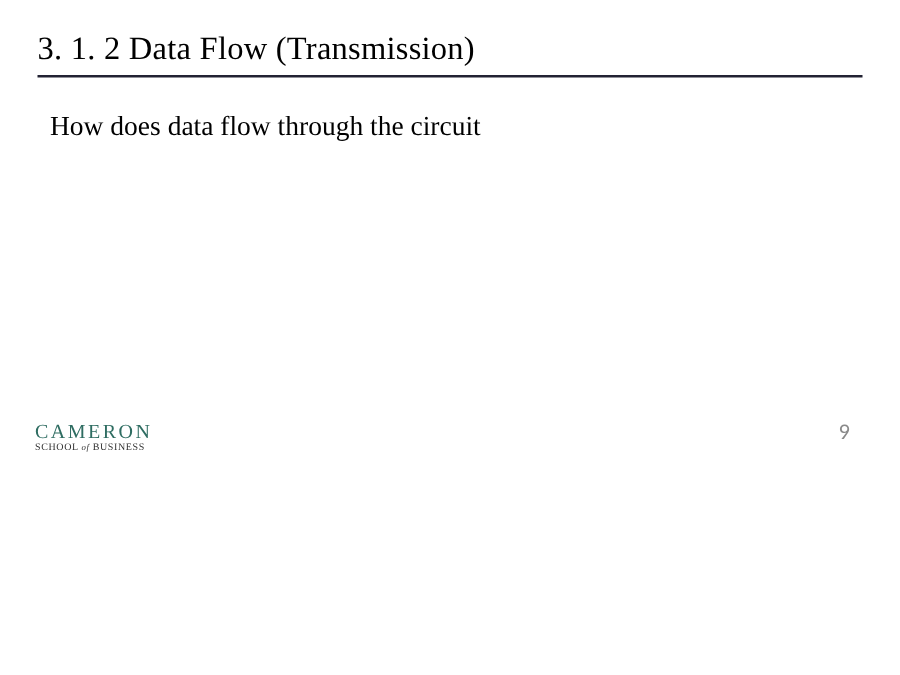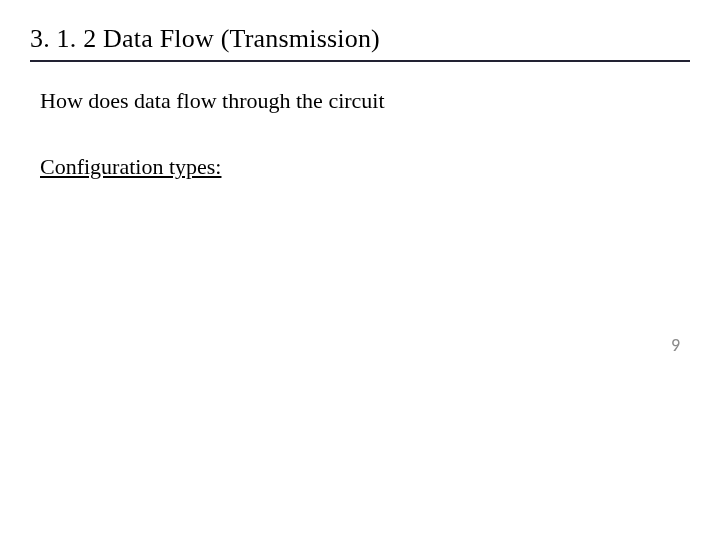--- a/index.html
+++ b/index.html
@@ -2,21 +2,21 @@
 <html><head>
 <meta charset="utf-8">
 <style>
   * { margin: 0; padding: 0; box-sizing: border-box; }
   html, body { width: 720px; height: 540px; font-family: "Times New Roman", Times, serif; background: #fff; color: #000; }
   .slide { position: relative; width: 720px; height: 380px; border-radius: 11px; }
   .title-area { padding: 24px 30px 0 30px; }
   .title-text { font-size: 26px; font-weight: 400; letter-spacing: 0.2px; }
   .title-rule { margin-top: 6px; border: none; border-top: 2px solid #223; }
   .body-area { padding: 26px 40px 0 40px; font-size: 22px; }
-  .intro { margin-bottom: 40px; }
+  .intro { margin-bottom: 16px; }
   .subhead { text-decoration: underline; margin-bottom: 32px; }
   .bullets { list-style: none; padding-left: 30px; }
   .bullets li { position: relative; font-weight: bold; font-size: 19px; margin-bottom: 52px; padding-left: 22px; }
   .bullets li::before { content: "■"; position: absolute; left: 0; top: 1px; font-size: 12px; line-height: 19px; }
   .footer { position: absolute; bottom: 14px; left: 0; right: 0; height: 40px; }
   .logo { position: absolute; left: 28px; bottom: 4px; }
   .logo-main { font-family: "Georgia", "Times New Roman", serif; font-size: 16px; letter-spacing: 2px; color: #2f6d62; font-weight: 500; }
   .logo-sub { font-family: "Georgia", "Times New Roman", serif; font-size: 8px; letter-spacing: 0.5px; color: #333; margin-top: -2px; }
   .logo-sub .of { font-style: italic; font-size: 7px; }
   .pagenum { position: absolute; right: 40px; bottom: 10px; color: #8a8a8a; font-size: 18px; font-family: "Calibri", Arial, sans-serif; }
@@ -26,20 +26,27 @@
 
 <div class="slide">
 
   <div class="title-area">
     <div class="title-text">3. 1. 2  Data Flow (Transmission)</div>
     <hr class="title-rule">
   </div>
 
   <div class="body-area">
     <div class="intro">How does data flow through the circuit</div>
-    <div class="subhead">Configuration types:</div>
   </div>
 
   <div class="footer">
+    <div class="logo">
+      <div class="logo-main">CAMERON</div>
+      <div class="logo-sub">
+        <span>SCHOOL</span>
+        <span class="of">of</span>
+        <span>BUSINESS</span>
+      </div>
+    </div>
     <div class="pagenum">9</div>
   </div>
 
 </div>
 
 </body></html>

